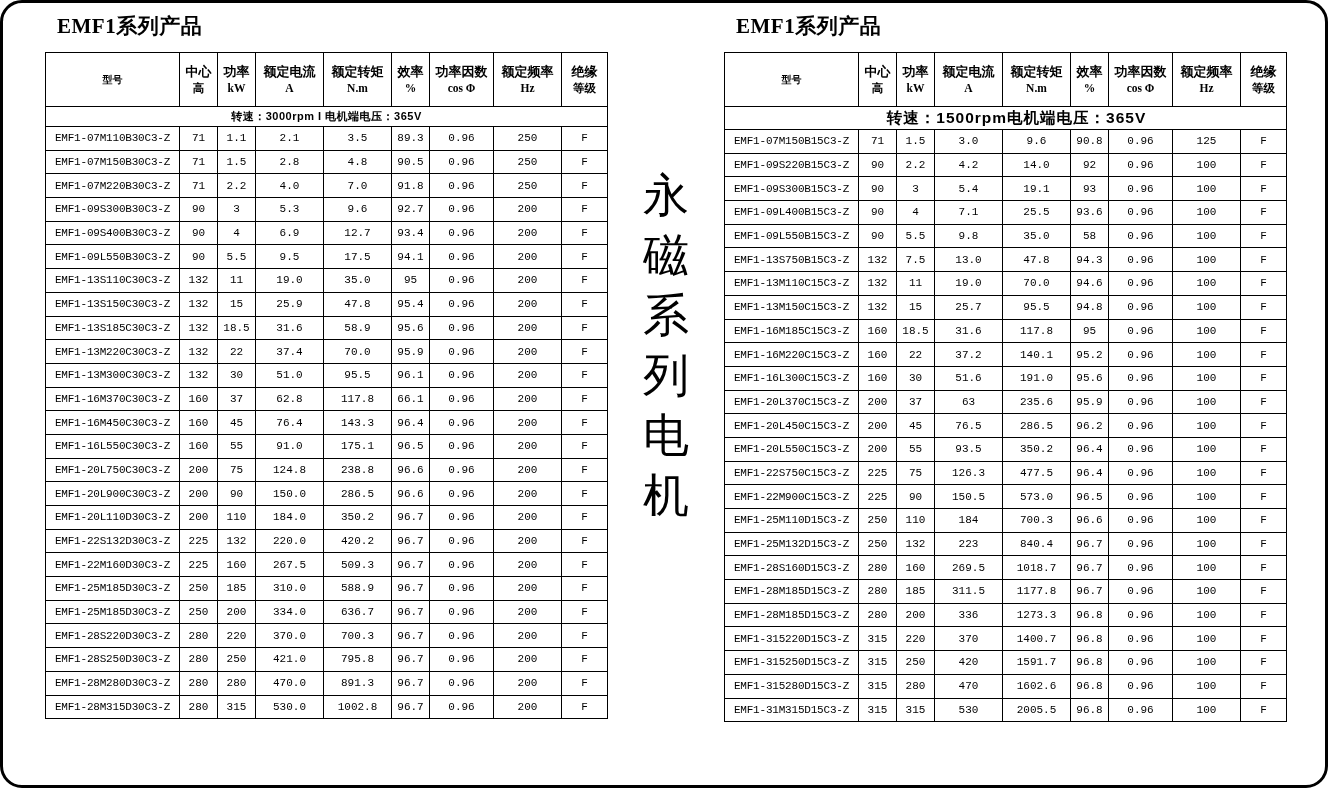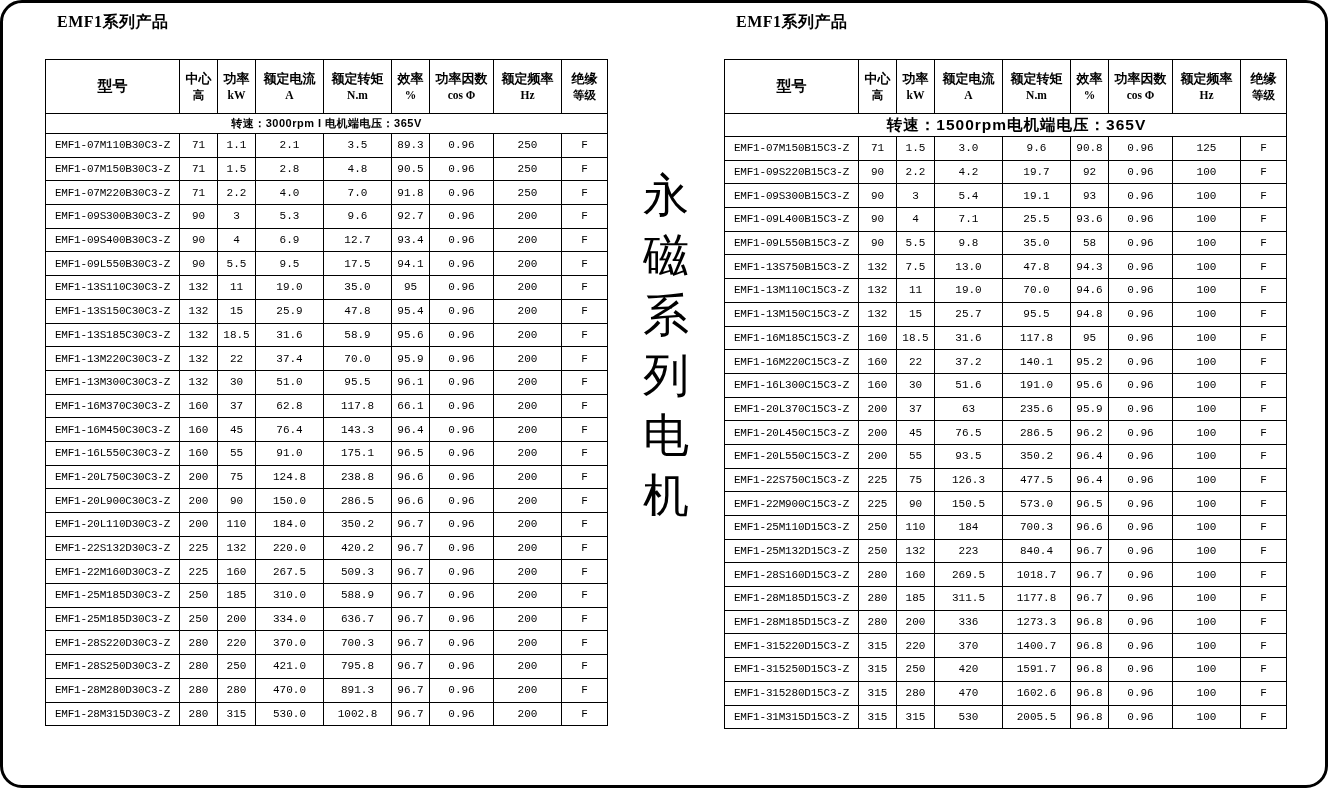--- a/index.html
+++ b/index.html
@@ -10,39 +10,39 @@
     position:absolute; inset:0; border:3px solid #000; border-radius:22px;
     pointer-events:none;
   }
 
   .table-col { position:absolute; top:12px; width:562px; }
   .table-col.left  { left:45px; }
   .table-col.right { left:724px; }
 
   .tbl-title {
     font-family:"Liberation Serif", serif;
-    font-weight:bold; font-size:16px; margin-left:12px; margin-bottom:26px;
+    font-weight:bold; font-size:21px; margin-left:12px; margin-bottom:12px;
     letter-spacing:0.5px;
   }
 
   table.spec {
     border-collapse:collapse; table-layout:fixed; width:562px;
     background:#fff;
   }
   table.spec th, table.spec td {
     border:1px solid #000; text-align:center; vertical-align:middle;
     overflow:hidden; white-space:nowrap; padding:0;
   }
 
   
   th.hdr { height:54px; font-weight:bold; }
   .hdr .h-wrap { display:flex; flex-direction:column; justify-content:center; gap:3px; height:100%; }
   .hdr .h-top { font-size:13px; line-height:1.1; }
   .hdr .h-bot { font-size:11.5px; line-height:1.1; font-family:"Liberation Serif", serif; }
-  th.hdr.model-h { font-size:15px;font-family:Liberation Mono, monospace; }
+  th.hdr.model-h { font-size:10px;font-family:Liberation Mono, monospace; }
 
   
   td.note { font-weight:bold; }
   td.note.note-sm { height:20px; font-size:11px; letter-spacing:0.5px; }
   td.note.note-lg { height:23px; font-size:15.5px; letter-spacing:1px;padding-left:22px; }
 
   
   table.spec td.c-model, table.spec td.c-val {
     height:23.7px; font-family:"Liberation Mono","DejaVu Sans Mono", monospace;
     font-size:11px;
@@ -505,21 +505,21 @@
           <td class="c-val">90.8</td>
           <td class="c-val">0.96</td>
           <td class="c-val">125</td>
           <td class="c-val">F</td>
         </tr>
         <tr>
           <td class="c-model">EMF1-09S220B15C3-Z</td>
           <td class="c-val">90</td>
           <td class="c-val">2.2</td>
           <td class="c-val">4.2</td>
-          <td class="c-val">19.7</td>
+          <td class="c-val">14.0</td>
           <td class="c-val">92</td>
           <td class="c-val">0.96</td>
           <td class="c-val">100</td>
           <td class="c-val">F</td>
         </tr>
         <tr>
           <td class="c-model">EMF1-09S300B15C3-Z</td>
           <td class="c-val">90</td>
           <td class="c-val">3</td>
           <td class="c-val">5.4</td>

